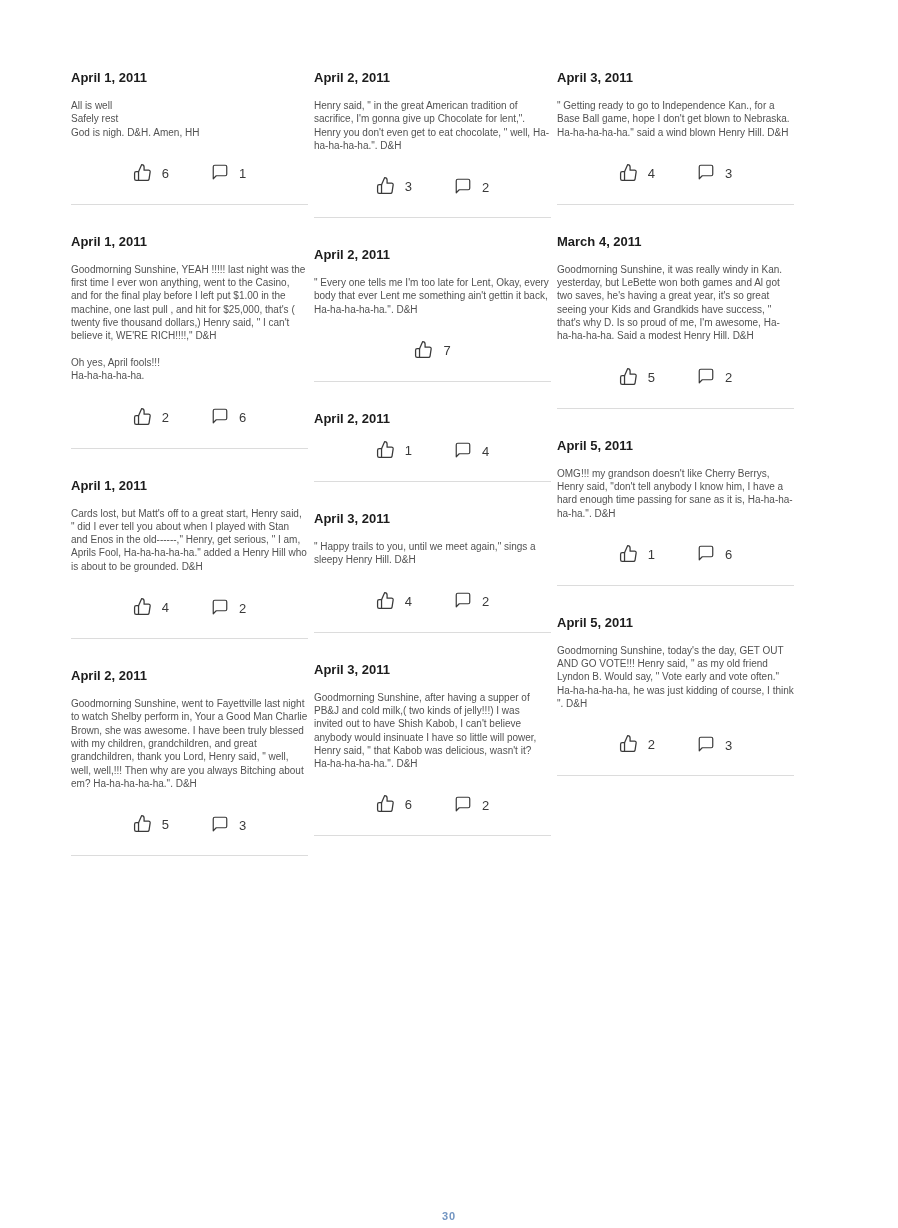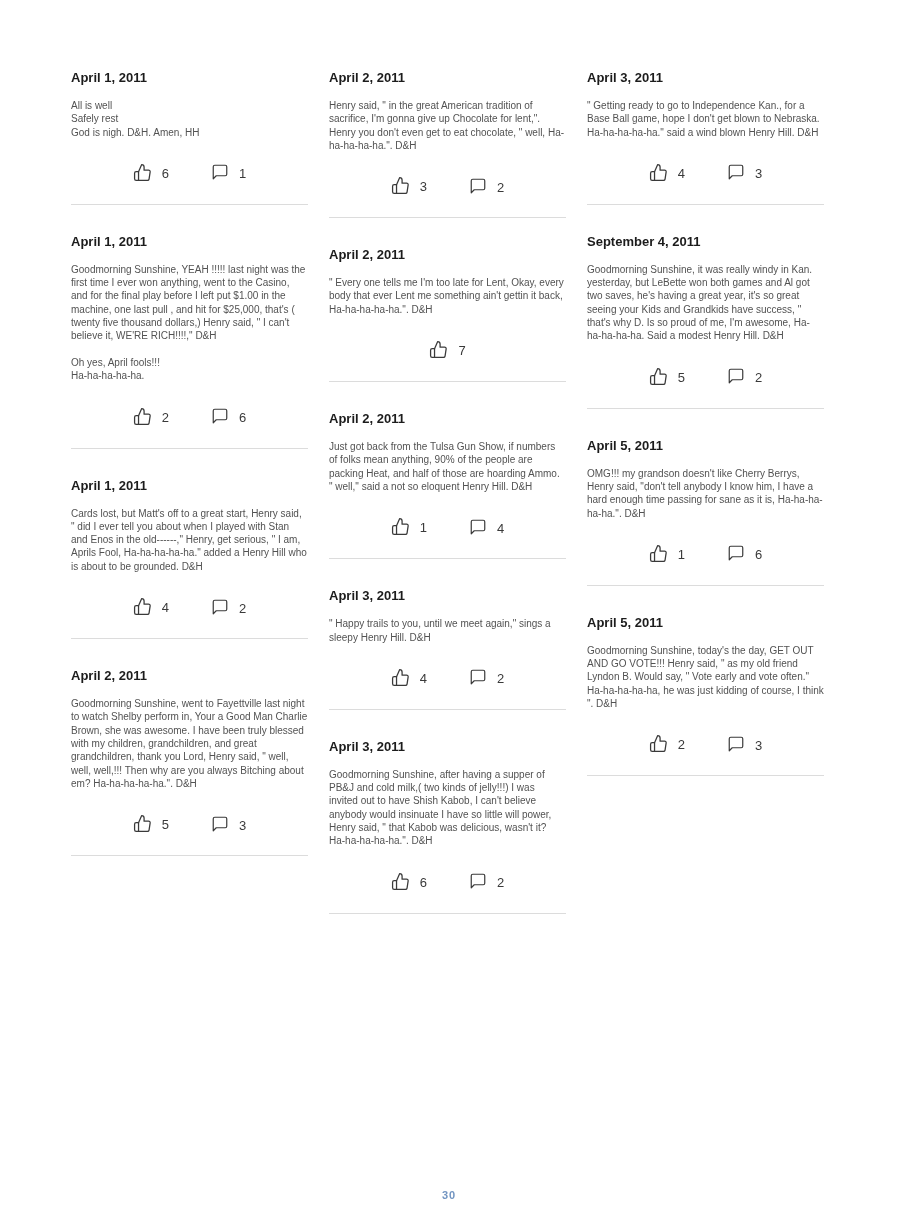--- a/index.html
+++ b/index.html
@@ -12,21 +12,21 @@
     position: relative;
     width: 898px;
     height: 1228px;
     background: #ffffff;
     box-sizing: border-box;
     padding: 70px 71px 40px 71px;
     overflow: hidden;
   }
   .columns {
     display: flex;
-    gap: 21px;
+    gap: 6px;
     align-items: flex-start;
   }
   .column {
     width: 237px;
     flex: 0 0 237px;
   }
   .post {
     padding-bottom: 12px;
     border-bottom: 1px solid #dcdcdc;
     margin-bottom: 29px;
@@ -60,21 +60,21 @@
   }
   .action svg {
     display: block;
   }
   .action .count {
     color: #3a3a3a;
     padding-top: 3px;
   }
   .page-number {
     position: absolute;
-    bottom: 27px;
+    bottom: 6px;
     left: 0;
     width: 100%;
     text-align: center;
     font-size: 11px;
     font-weight: bold;
     letter-spacing: 1px;
   }
 </style>
 </head>
 <body>
@@ -220,21 +220,20 @@
           </svg>
         </span>
         <span class="count">7</span>
       </div>
 
     </div>
   </div>
 
   <div class="post">
     <div class="post-date">April 2, 2011</div>
-    <div class="post-body">Just got back from the Tulsa Gun Show, if numbers of folks mean anything, 90% of the people are packing Heat, and half of those are hoarding Ammo. " well," said a not so eloquent Henry Hill. D&amp;H</div>
     <div class="actions">
       <div class="action">
         <span>
           <svg viewBox="0 0 24 24" width="19" height="19" fill="none" stroke="#3a3a3a" stroke-width="1.6" stroke-linecap="round" stroke-linejoin="round">
             <path d="M14 9V5a3 3 0 0 0-3-3l-4 9v11h11.28a2 2 0 0 0 2-1.7l1.38-9a2 2 0 0 0-2-2.3z"></path>
             <path d="M7 22H4a2 2 0 0 1-2-2v-7a2 2 0 0 1 2-2h3"></path>
           </svg>
         </span>
         <span class="count">1</span>
       </div>
@@ -317,21 +316,21 @@
           <svg viewBox="0 0 24 24" width="18" height="18" fill="none" stroke="#3a3a3a" stroke-width="1.6" stroke-linecap="round" stroke-linejoin="round">
             <path d="M21 15a2 2 0 0 1-2 2H7l-4 4V5a2 2 0 0 1 2-2h14a2 2 0 0 1 2 2z"></path>
           </svg>
         </span>
         <span class="count">3</span>
       </div>
     </div>
   </div>
 
   <div class="post">
-    <div class="post-date">September 4, 2011</div>
+    <div class="post-date">March 4, 2011</div>
     <div class="post-body">Goodmorning Sunshine, it was really windy in Kan. yesterday, but LeBette won both games and Al got two saves, he's having a great year, it's so great seeing your Kids and Grandkids have success, " that's why D. Is so proud of me, I'm awesome, Ha-ha-ha-ha-ha. Said a modest Henry Hill. D&amp;H</div>
     <div class="actions">
       <div class="action">
         <span>
           <svg viewBox="0 0 24 24" width="19" height="19" fill="none" stroke="#3a3a3a" stroke-width="1.6" stroke-linecap="round" stroke-linejoin="round">
             <path d="M14 9V5a3 3 0 0 0-3-3l-4 9v11h11.28a2 2 0 0 0 2-1.7l1.38-9a2 2 0 0 0-2-2.3z"></path>
             <path d="M7 22H4a2 2 0 0 1-2-2v-7a2 2 0 0 1 2-2h3"></path>
           </svg>
         </span>
         <span class="count">5</span>

